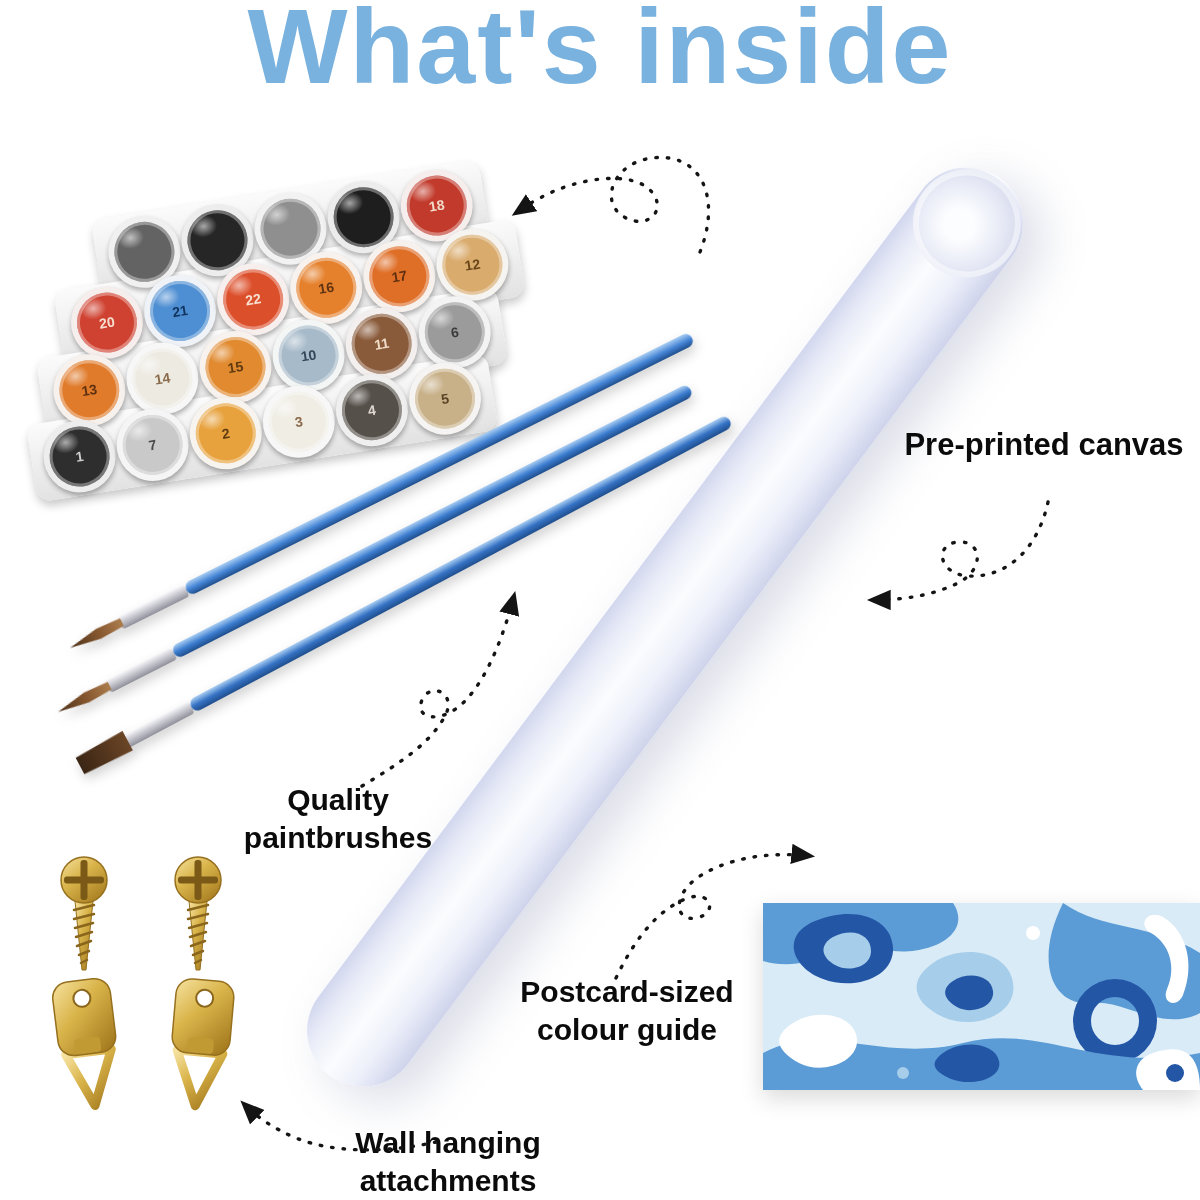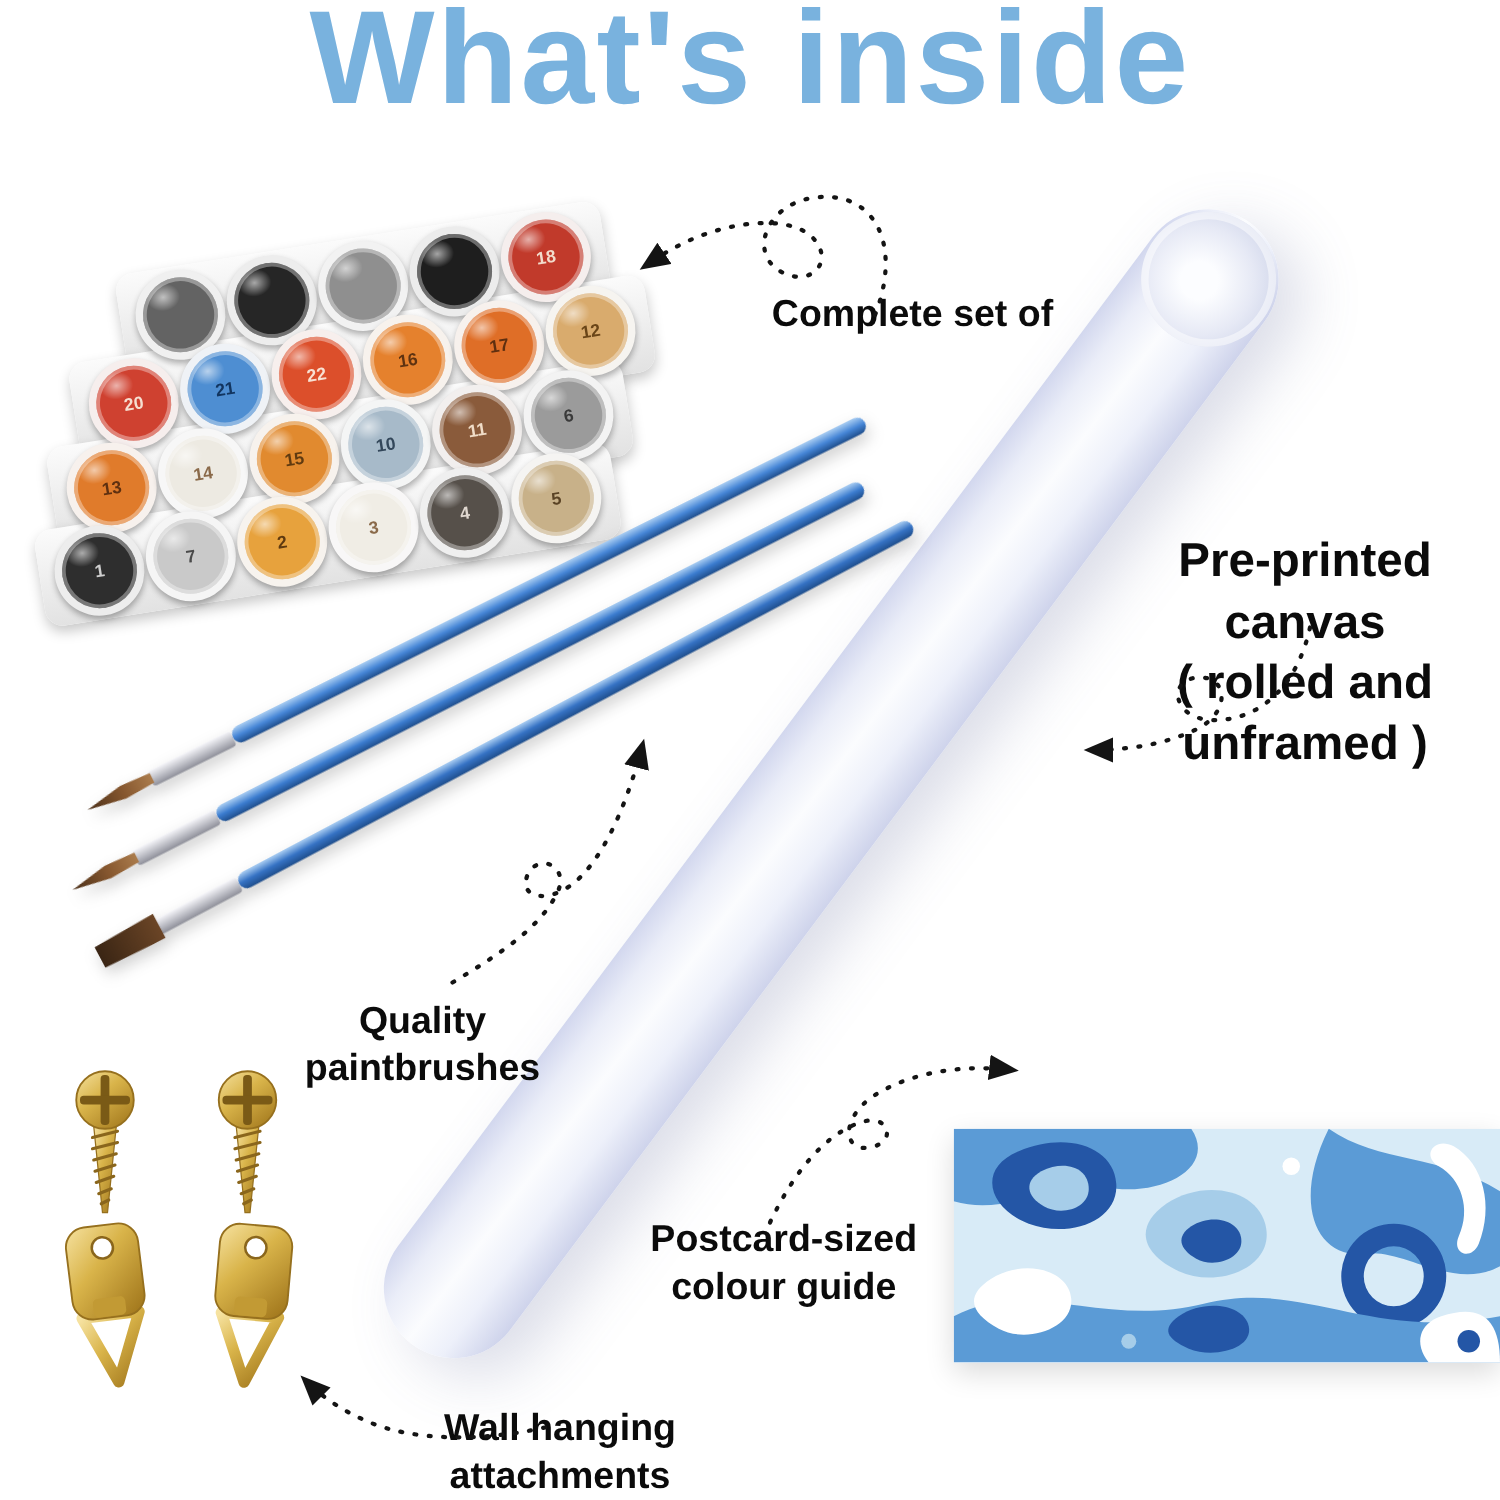--- a/index.html
+++ b/index.html
@@ -8,22 +8,22 @@
 
   
   .page-title{position:absolute;top:-14px;left:0;width:100%;margin:0;text-align:center;
     font-size:106px;font-weight:bold;color:#79b2de;letter-spacing:2px;z-index:30;}
 
   
   .label{position:absolute;text-align:center;font-weight:bold;color:#0b0b0b;
     font-size:30px;line-height:1.28;z-index:40;}
   .label span{display:block;}
   .lbl-pots{left:565px;top:233px;width:330px;}
-  .lbl-canvas{left:888px;top:425px;width:312px;font-size:38px;}
-  .lbl-brushes{left:188px;top:798px;width:300px;}
+  .lbl-canvas{left:888px;top:425px;width:312px;font-size:31px;}
+  .lbl-brushes{left:188px;top:781px;width:300px;}
   .lbl-guide{left:477px;top:973px;width:300px;}
   .lbl-hanging{left:298px;top:1124px;width:300px;}
 
   
   .paint-pots{position:absolute;left:14px;top:194px;transform:rotate(-9deg);z-index:6;}
   .pot-row{display:flex;gap:2px;width:max-content;background:linear-gradient(180deg,#fbfbfb,#e2e2e2);
     border-radius:14px;padding:3px 12px;box-shadow:0 5px 10px rgba(0,0,0,.22);}
   .pot-row + .pot-row{margin-top:-14px;}
   .pot-row:nth-child(1){margin-left:96px;}
   .pot-row:nth-child(2){margin-left:48px;}
@@ -238,25 +238,23 @@
 
     <g transform="translate(122,132) rotate(5 43 60)">
       <path d="M20,72 L66,72 L43,126 Z" fill="none" stroke="url(#goldg)" stroke-width="9" stroke-linejoin="round"></path>
       <rect x="14" y="0" width="58" height="74" rx="16" fill="url(#goldg)" stroke="#96701e" stroke-width="1.5"></rect>
       <circle cx="43" cy="18" r="8.5" fill="#ffffff" stroke="#8a661c" stroke-width="2"></circle>
       <rect x="30" y="58" width="26" height="15" rx="4" fill="#c29a34"></rect>
     </g>
   </svg>
 
   <div class="label lbl-pots">
-    <span>Complete set of</span>
   </div>
   <div class="label lbl-canvas">
     <span>Pre-printed canvas</span>
-    <span>( rolled and unframed )</span>
   </div>
   <div class="label lbl-brushes">
     <span>Quality</span>
     <span>paintbrushes</span>
   </div>
   <div class="label lbl-guide">
     <span>Postcard-sized</span>
     <span>colour guide</span>
   </div>
   <div class="label lbl-hanging">

